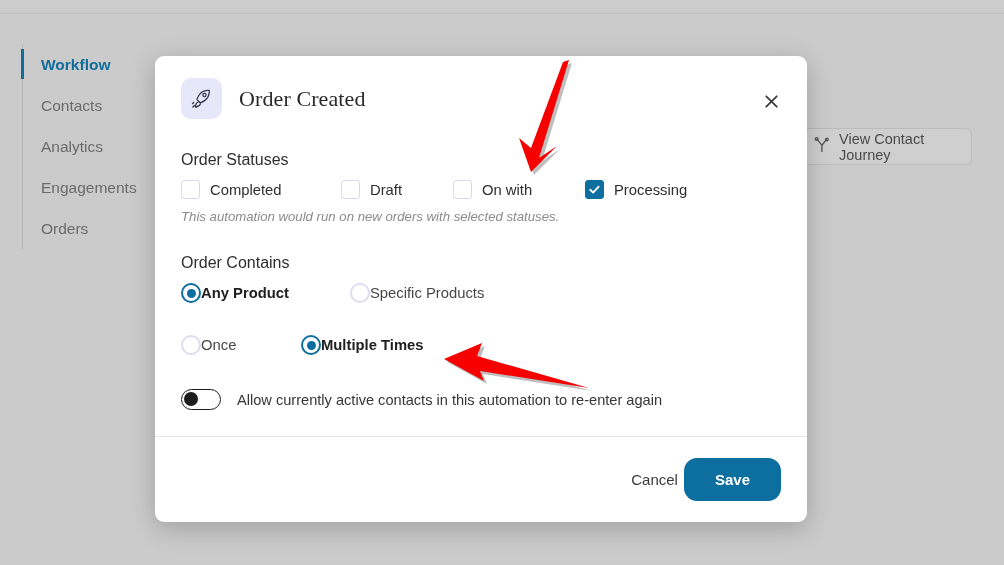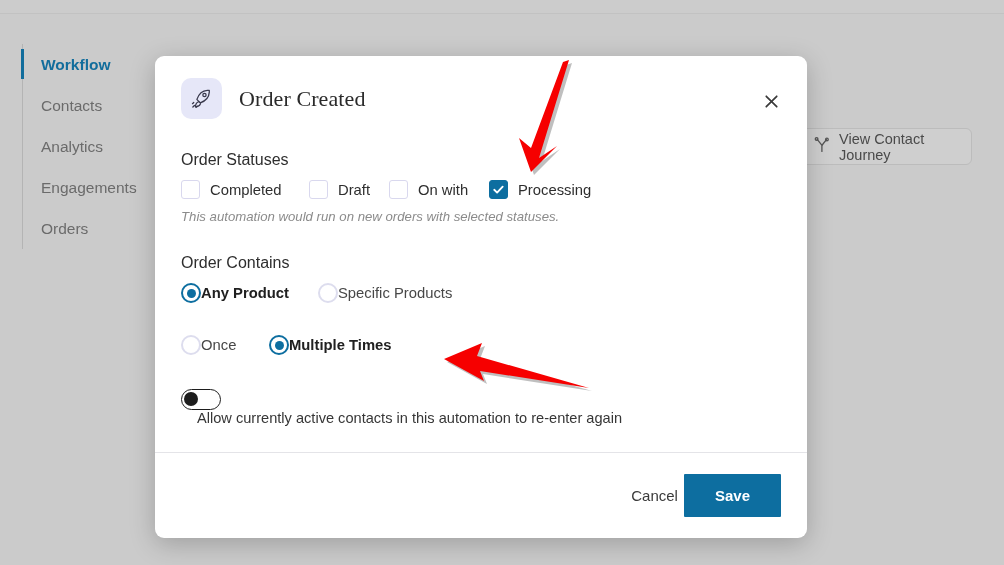--- a/index.html
+++ b/index.html
@@ -133,20 +133,21 @@
     padding: 8px 26px 0 26px;
   }
   .section-label {
     font-size: 16px;
     color: #2e2e2e;
     margin: 0 0 11px 0;
   }
   .opt-row {
     display: flex;
     align-items: center;
+    gap: 32px;
   }
   .help-text {
     font-size: 13.2px;
     font-style: italic;
     color: #8b8b8b;
     margin: 10px 0 0 0;
   }
 
   
   .cb-item {
@@ -208,24 +209,23 @@
     white-space: nowrap;
   }
   .rd-label.sel {
     color: #202020;
     font-weight: 700;
   }
 
   
   #toggle-row {
     display: flex;
-    align-items: flex-start;
+    align-items: center;
     margin: 34px 0 0 0;
     padding-bottom: 26px;
-    flex-direction: column;
   }
   #toggle-switch {
     width: 40px; height: 21px;
     border-radius: 11px;
     border: 1.6px solid #1d1d1d;
     background: #ffffff;
     position: relative;
     flex: none;
     cursor: pointer;
     box-sizing: border-box;
@@ -258,21 +258,21 @@
     padding: 8px 6px;
     cursor: pointer;
     font-family: inherit;
   }
   #save-btn {
     font-size: 15px;
     font-weight: 700;
     color: #ffffff;
     background: #0d6ea0;
     border: none;
-    border-radius: 1px;
+    border-radius: 13px;
     padding: 13px 31px;
     cursor: pointer;
     font-family: inherit;
   }
 
   
   .anno {
     position: absolute;
     pointer-events: none;
   }

